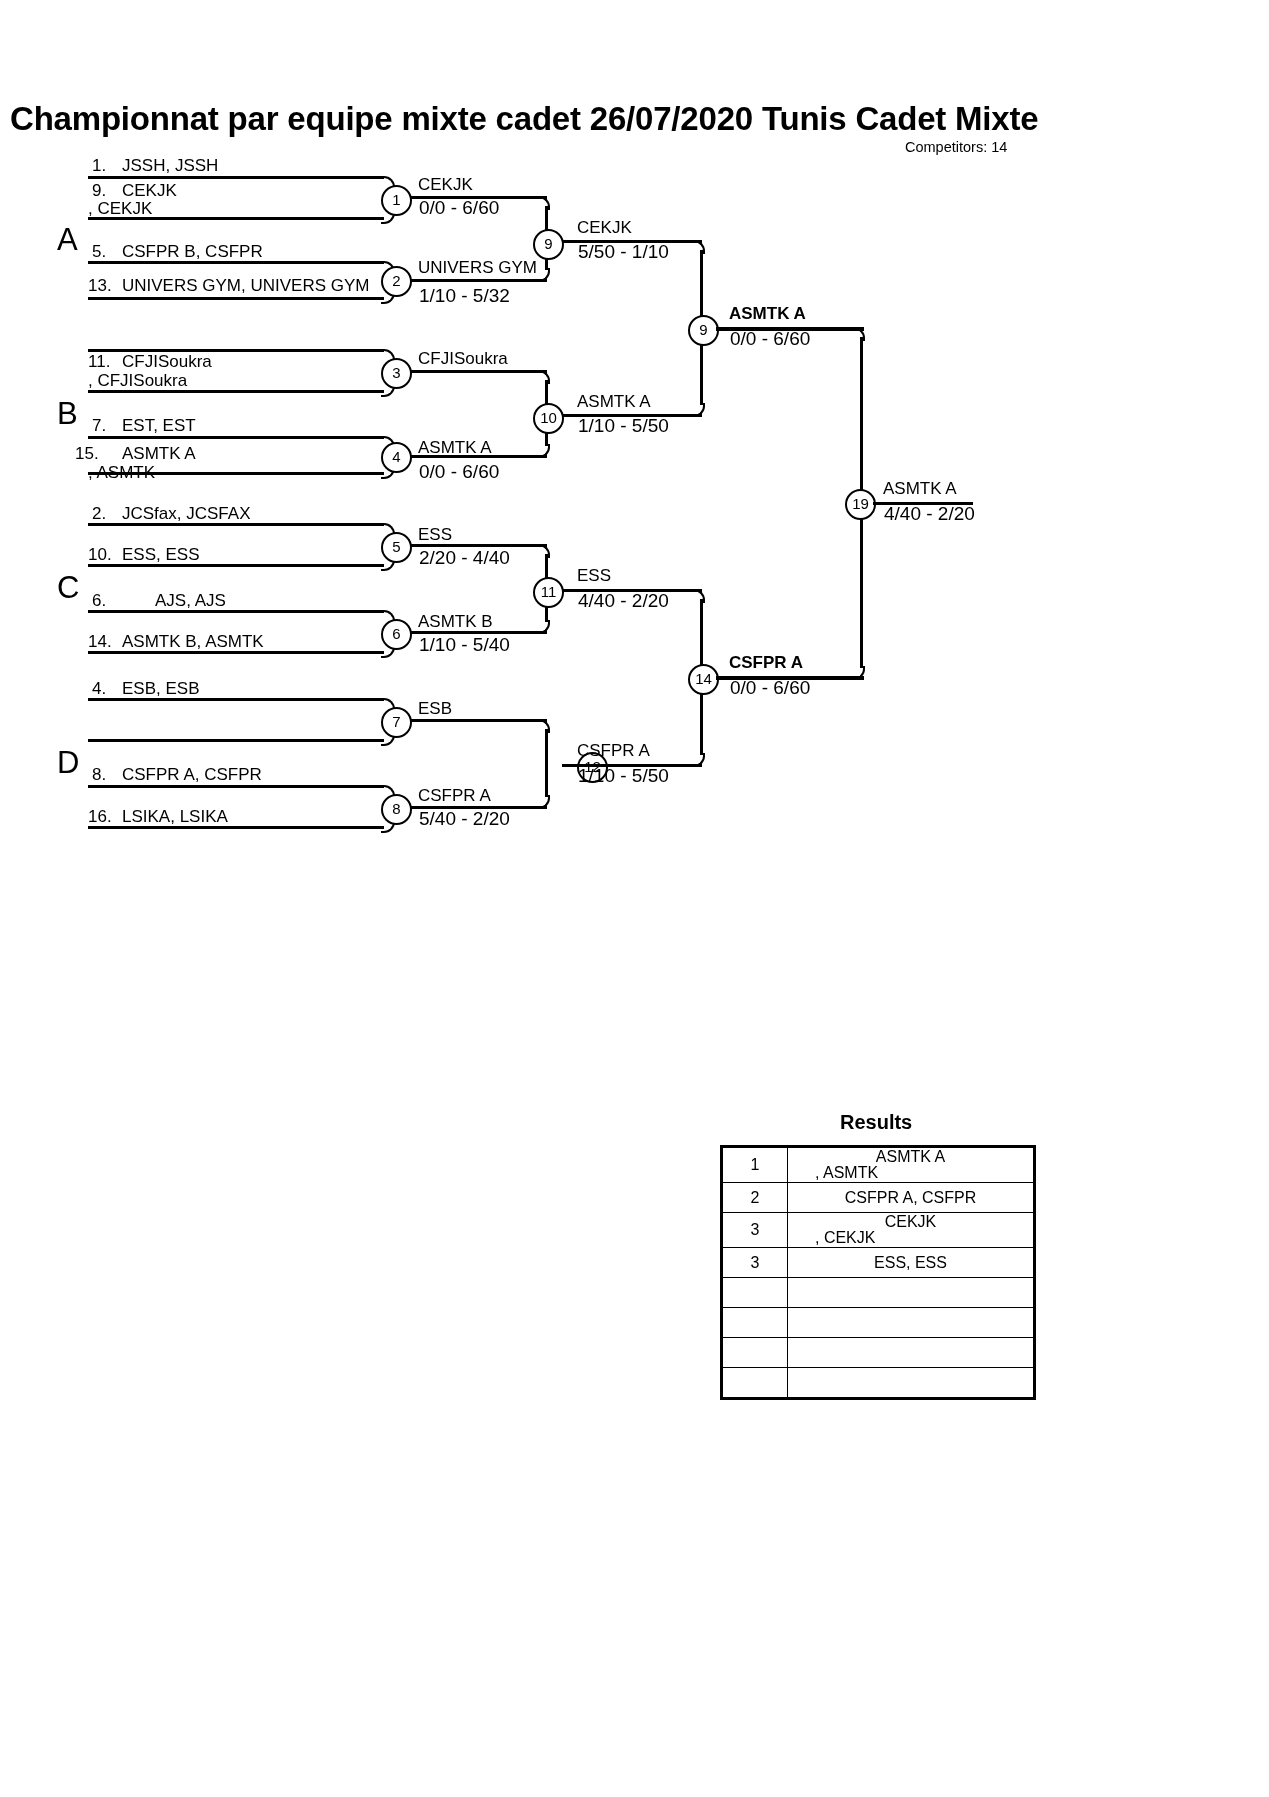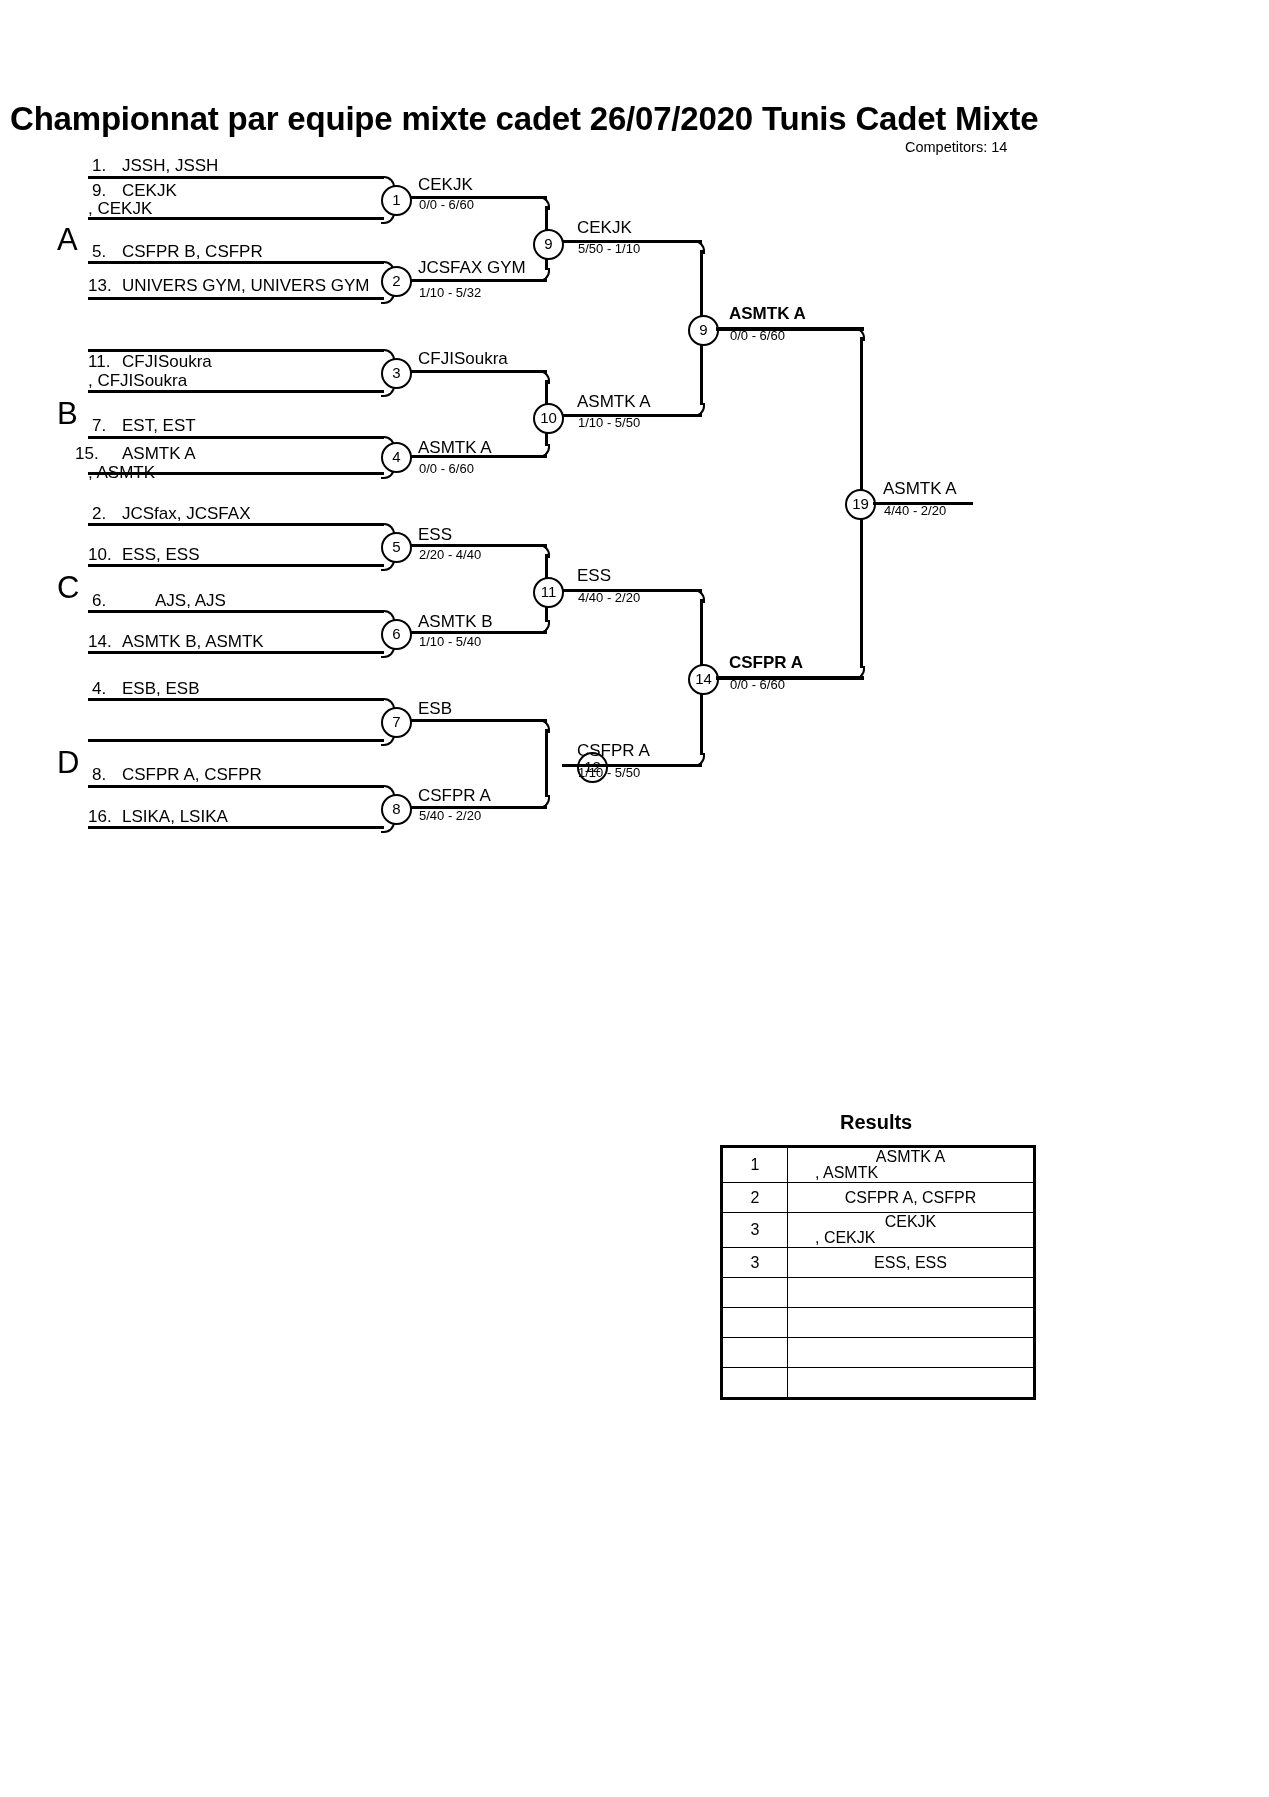--- a/index.html
+++ b/index.html
@@ -14,21 +14,21 @@
   .competitors{
     position:absolute;left:905px;top:139px;width:240px;
     font-size:14.5px;
   }
 
   
   .t{position:absolute;white-space:nowrap;}
   .nm{font-size:17px;}              
   .wn{font-size:17px;}              
   .wnb{font-size:17px;font-weight:bold;}
-  .sc{font-size:13px;}              
+  .sc{font-size:19px;}              
   .grp{position:absolute;font-size:31px;}
 
   
   .ln{position:absolute;background:#000;}
   .h{height:2.5px;}
   .v{width:2.5px;}
 
   
   .elbow{
     position:absolute;border:2.5px solid #000;border-left:none;
@@ -91,21 +91,21 @@
   <div class="t nm" style="left:92px;top:242px;">5.</div>
   <div class="t nm" style="left:122px;top:242px;">CSFPR B, CSFPR</div>
   <div class="ln h" style="left:88px;top:261px;width:296px;"></div>
 
   <div class="t nm" style="left:88px;top:276px;">13.</div>
   <div class="t nm" style="left:122px;top:276px;">UNIVERS GYM, UNIVERS GYM</div>
   <div class="ln h" style="left:88px;top:297px;width:296px;"></div>
 
   <div class="elbow" style="left:381px;top:261px;width:12px;height:39px;"></div>
   <div class="bubble" style="left:381px;top:266px;">2</div>
-  <div class="t wn" style="left:418px;top:258px;">JCSFAX GYM</div>
+  <div class="t wn" style="left:418px;top:258px;">UNIVERS GYM</div>
   <div class="t sc" style="left:419px;top:285px;">1/10 - 5/32</div>
   <div class="ln h" style="left:411px;top:279px;width:136px;"></div>
 
   <div class="t nm" style="left:88px;top:352px;">11.</div>
   <div class="t nm" style="left:122px;top:352px;">CFJISoukra</div>
   <div class="t nm" style="left:88px;top:371px;">, CFJISoukra</div>
   <div class="ln h" style="left:88px;top:349px;width:296px;"></div>
   <div class="ln h" style="left:88px;top:390px;width:296px;"></div>
 
   <div class="elbow" style="left:381px;top:349px;width:12px;height:44px;"></div>

